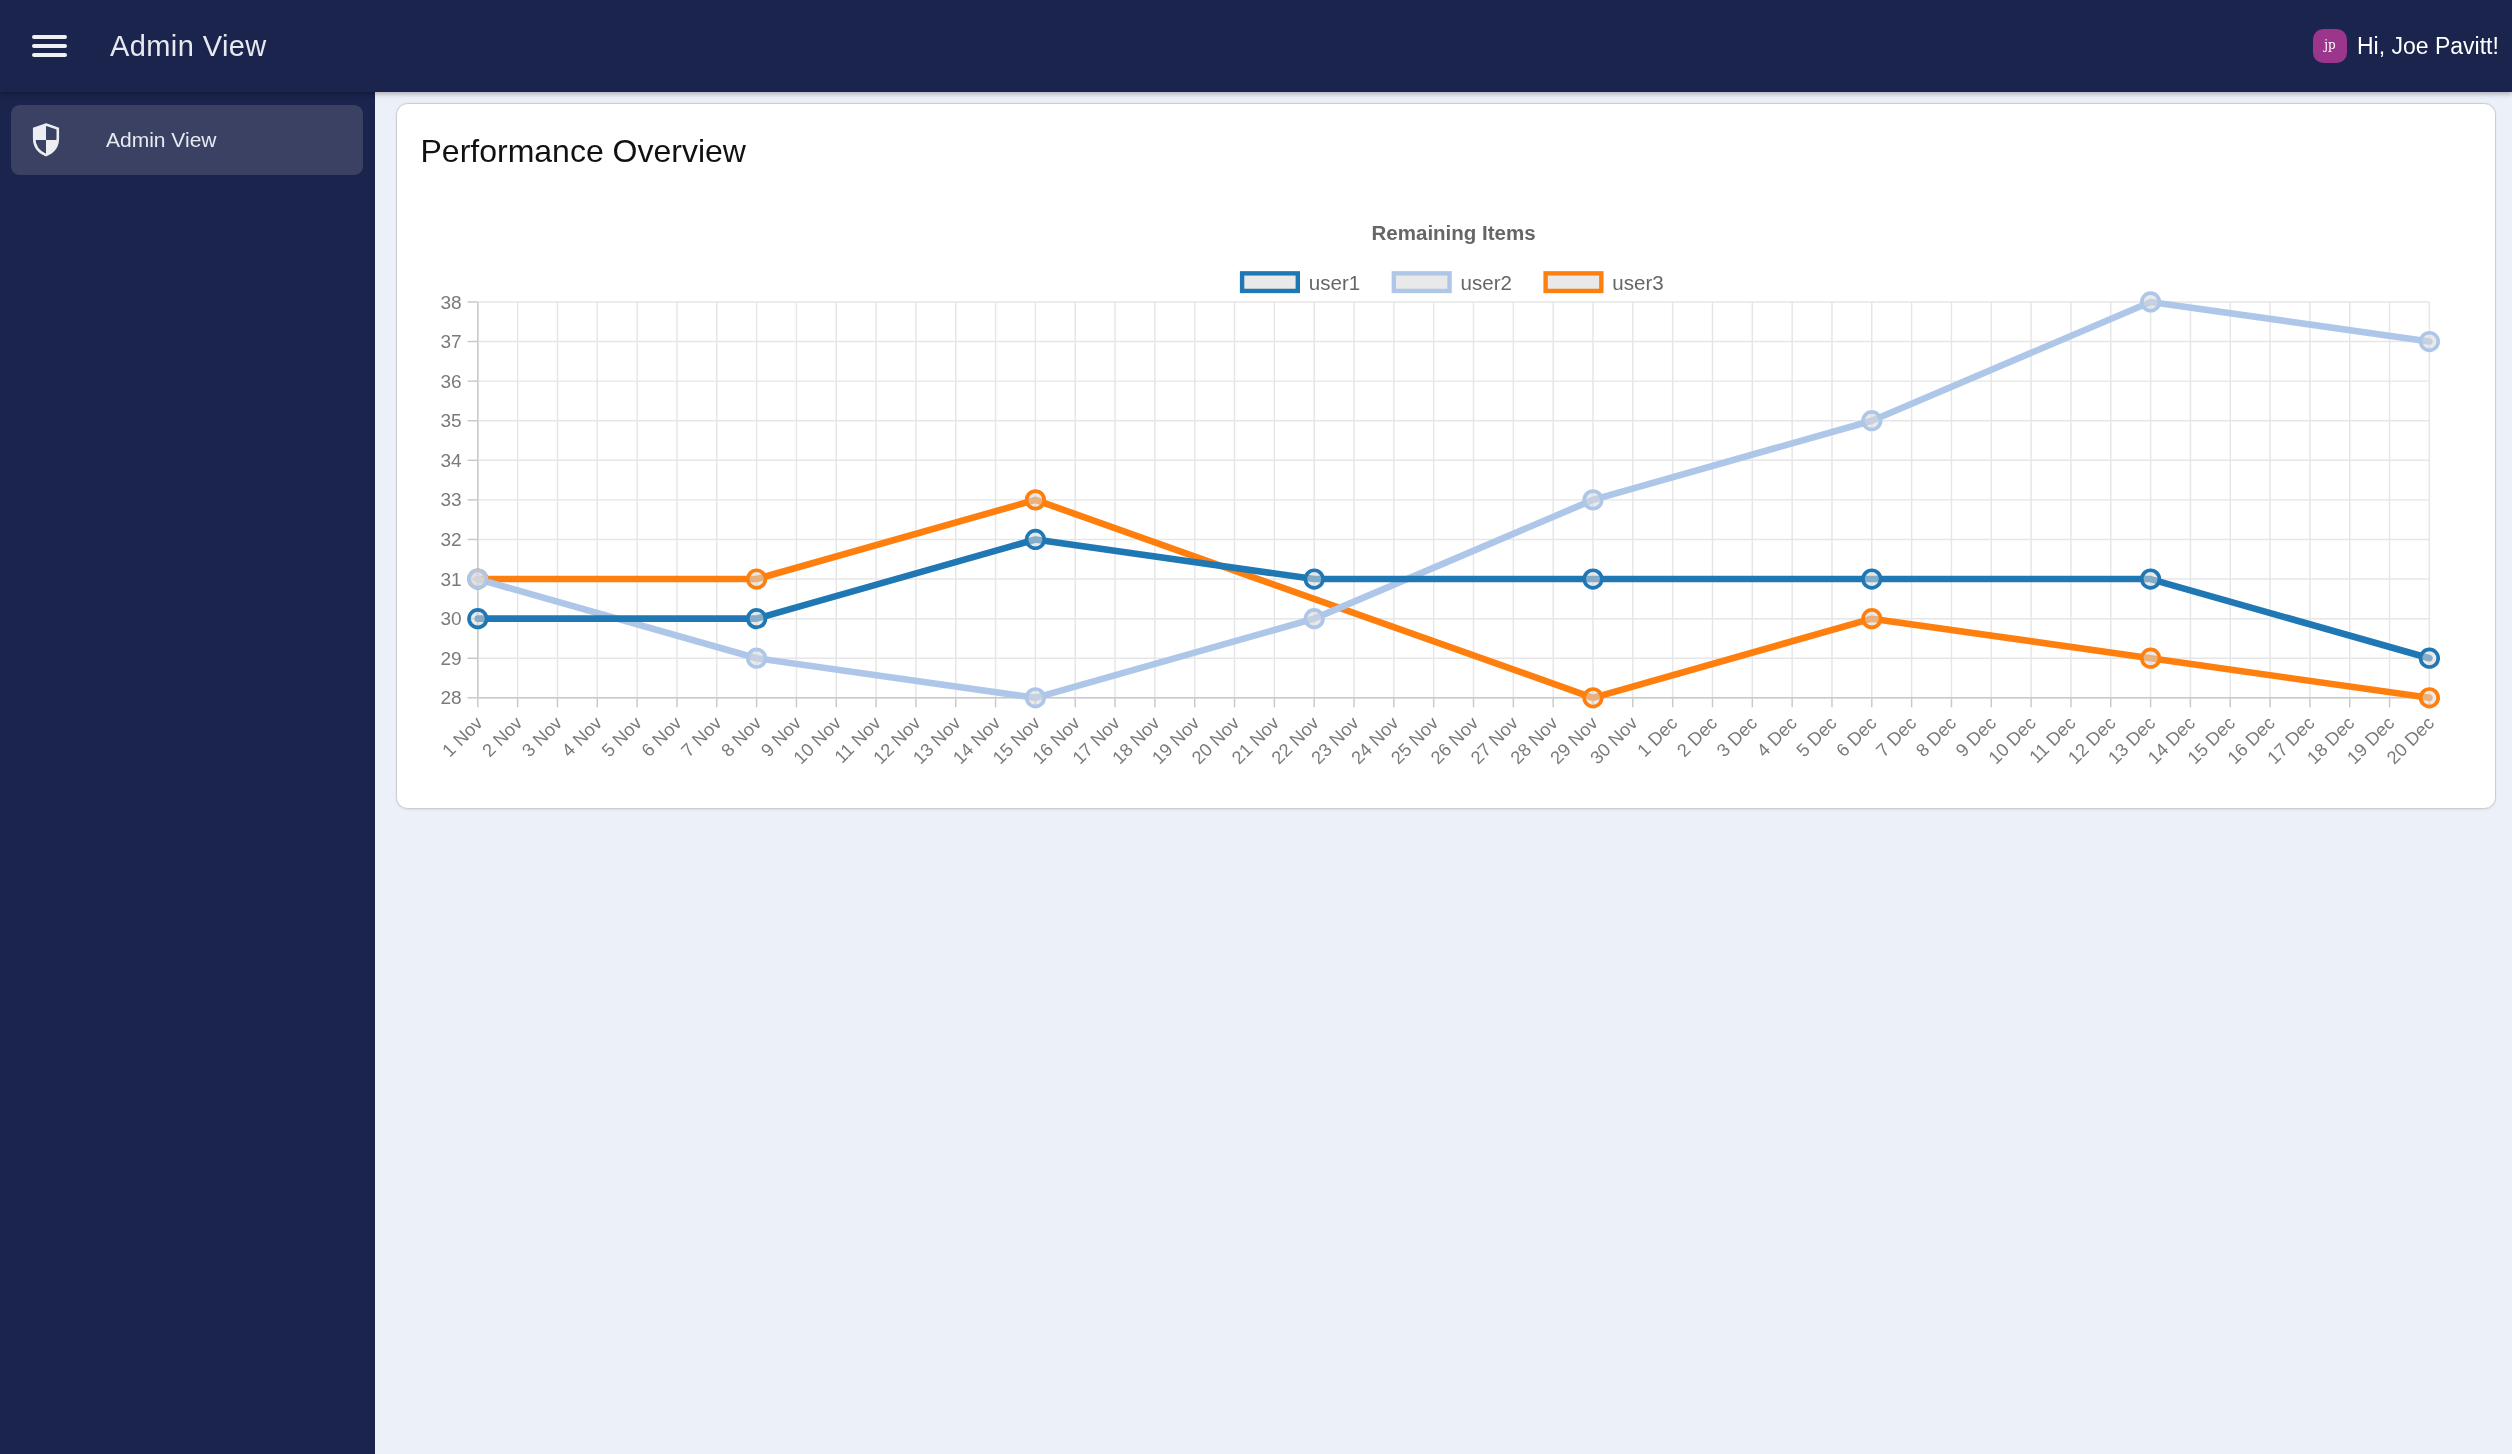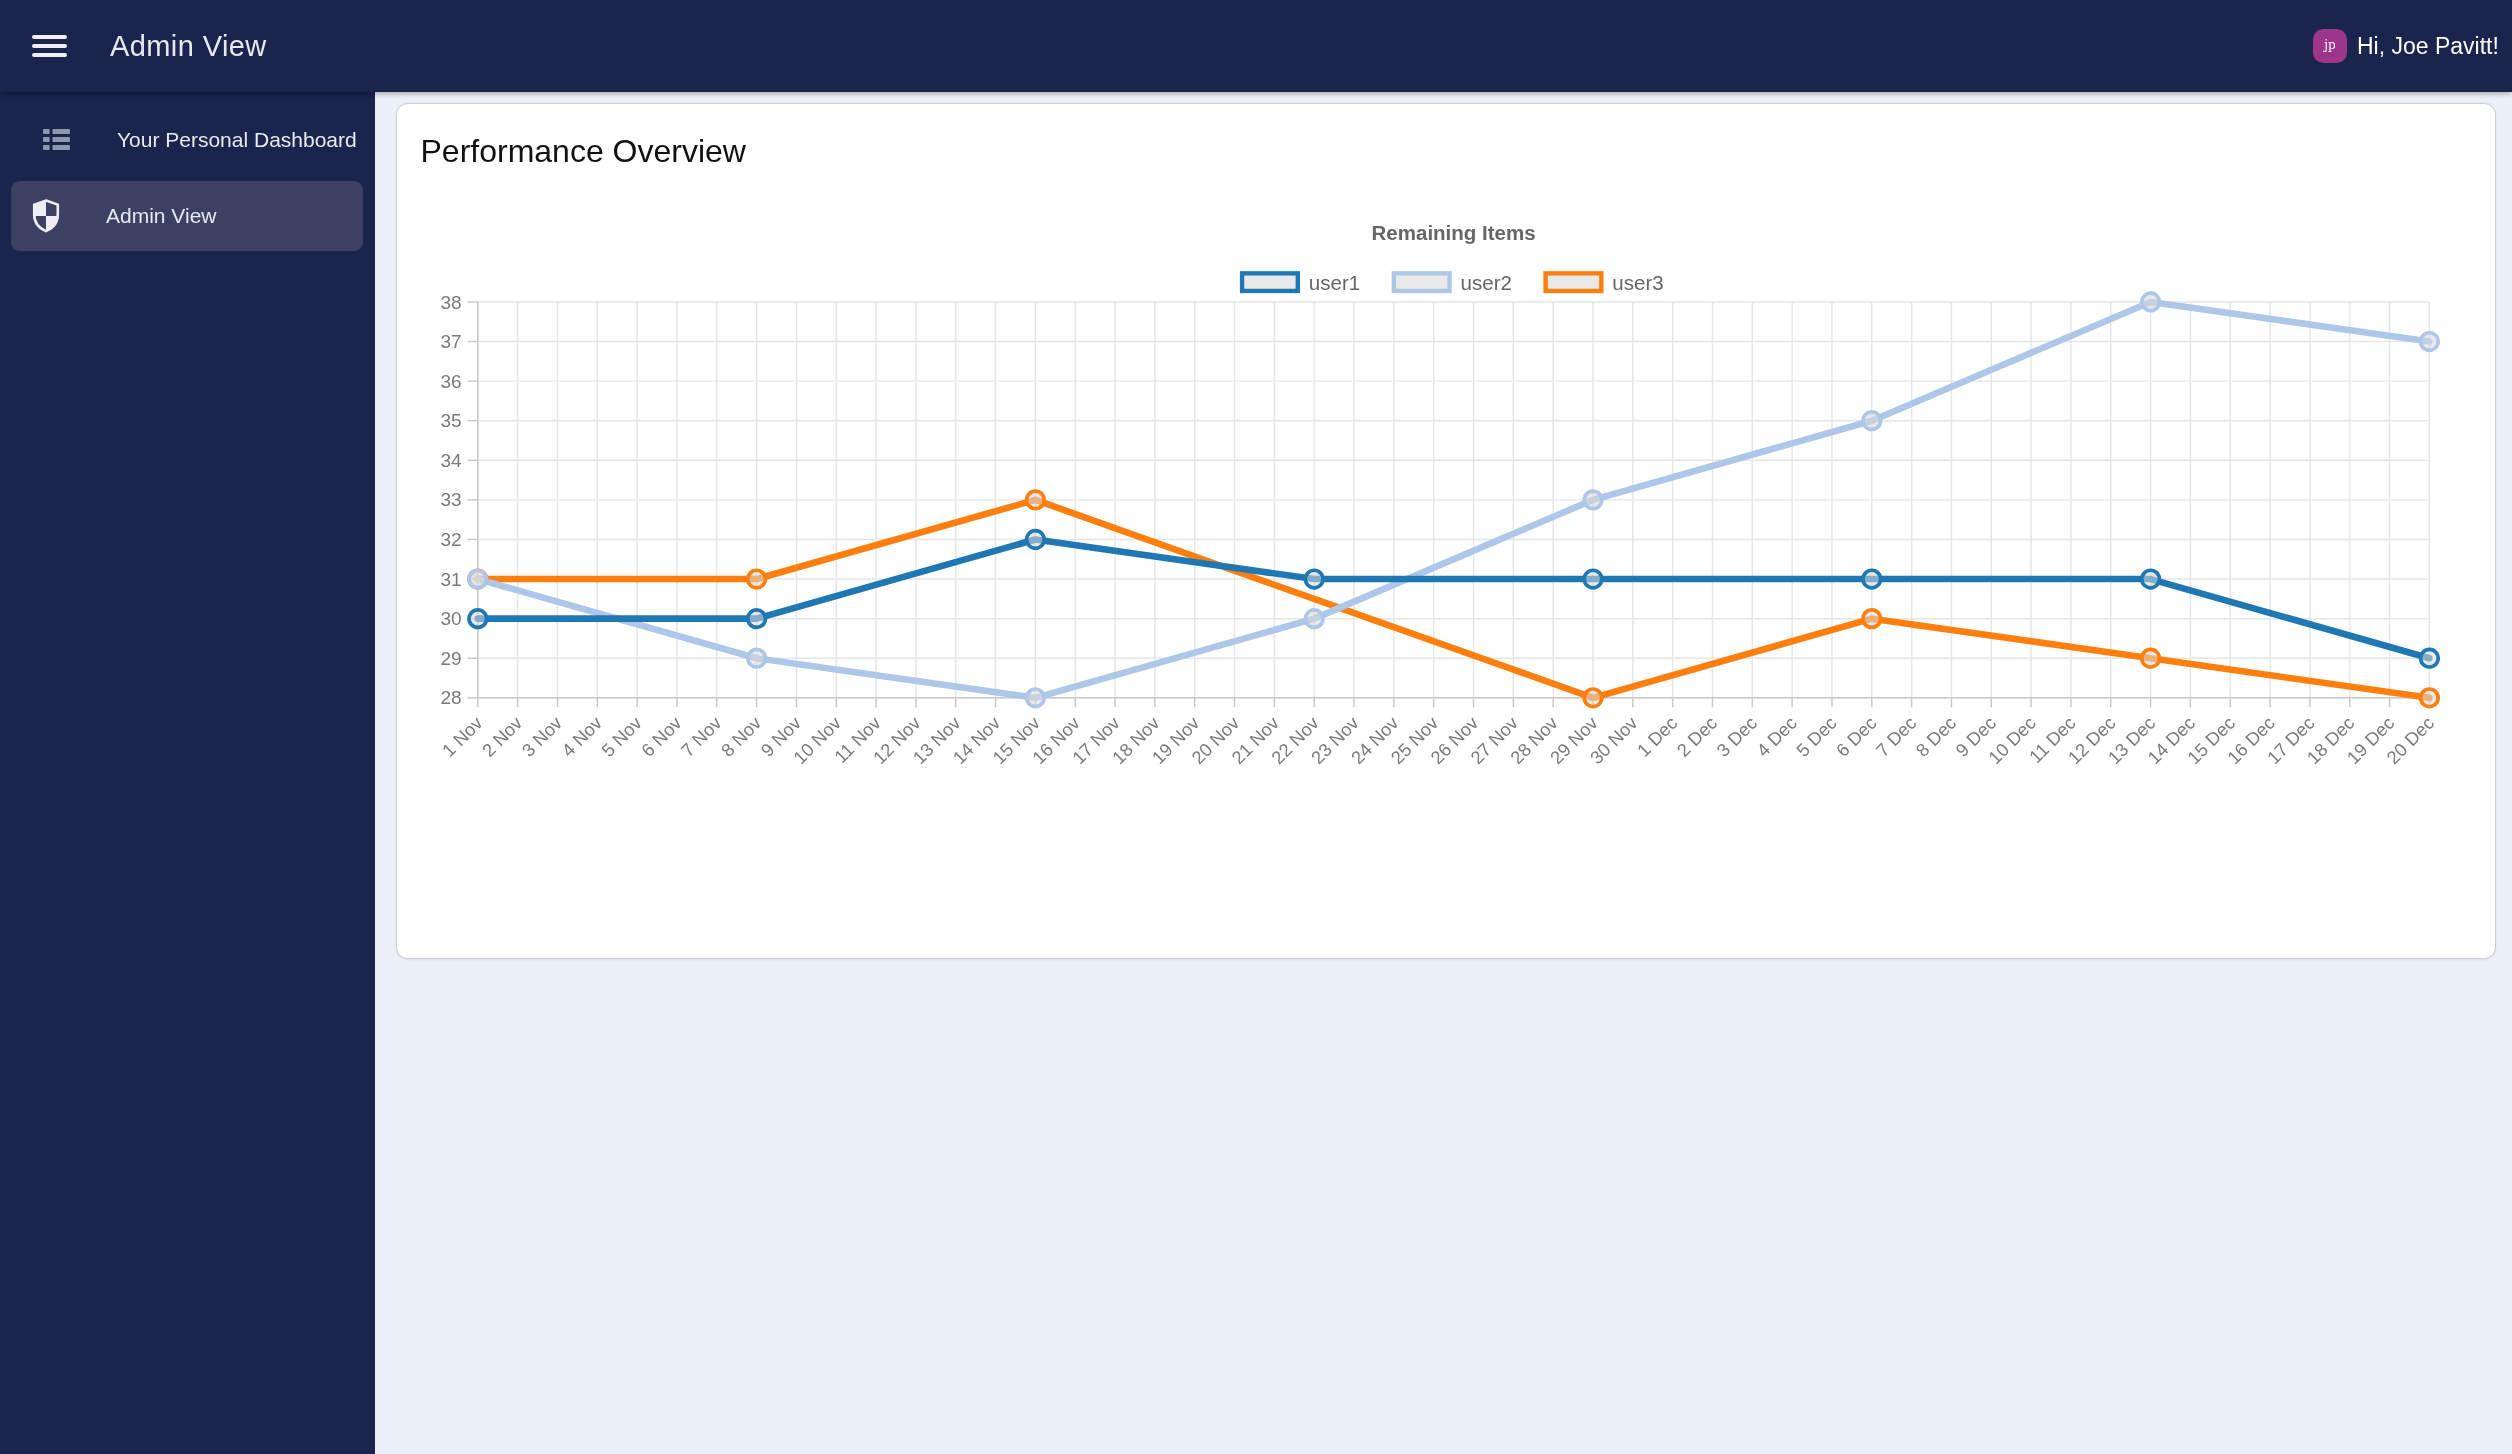--- a/index.html
+++ b/index.html
@@ -75,21 +75,21 @@
     margin:0 11.7px 6.6px 11px;
     border-radius:8.8px;
   }
   .side-item .icon-slot{width:74px;display:flex;align-items:center;}
   .side-item.active{background:var(--active);padding-left:21px;}
   
   .main{position:relative;background:var(--content-bg);}
   .card{
     position:absolute;
     left:20.5px;top:11px;
-    width:2100px;height:856px;
+    width:2100px;height:706px;
     background:#fff;
     border:1.5px solid var(--card-border);
     border-radius:11.7px;
     box-shadow:0 0.7px 2.2px rgba(0,0,0,0.08);
     overflow:hidden;
   }
   .card-title{
     position:absolute;
     left:24px;top:29px;
     font-size:32px;
@@ -109,35 +109,20 @@
       <span></span>
   </button>
   <div class="topbar-title">Admin View</div>
   <div class="topbar-right">
     <div class="avatar">jp</div>
     <div class="greeting">Hi, Joe Pavitt!</div>
   </div>
 </header>
 
 <nav class="sidebar">
-  <div class="side-item">
-    <span class="icon-slot">
-      <svg width="27" height="21" viewBox="0 0 37 29">
-        <g fill="#8e97ad">
-          <rect x="0" y="0" width="9" height="7" rx="1"></rect>
-            <rect x="13" y="0" width="24" height="7" rx="1"></rect>
-          <rect x="0" y="11" width="9" height="7" rx="1"></rect>
-            <rect x="13" y="11" width="24" height="7" rx="1"></rect>
-          <rect x="0" y="22" width="9" height="7" rx="1"></rect>
-            <rect x="13" y="22" width="24" height="7" rx="1"></rect>
-        </g>
-      </svg>
-    </span>
-    <span>Your Personal Dashboard</span>
-  </div>
   <div class="side-item active">
     <span class="icon-slot">
       <svg width="28" height="34" viewBox="0 0 38 46">
         <defs>
             <clipPath id="shieldClip">
               <path d="M19 2 L35 7.5 V21 C35 31.5 28.5 39.5 19 43.5 C9.5 39.5 3 31.5 3 21 V7.5 Z"></path>
             </clipPath>
           </defs>
         <g clip-path="url(#shieldClip)">
           <rect x="0" y="0" width="19" height="23" fill="#eceef4"></rect>

